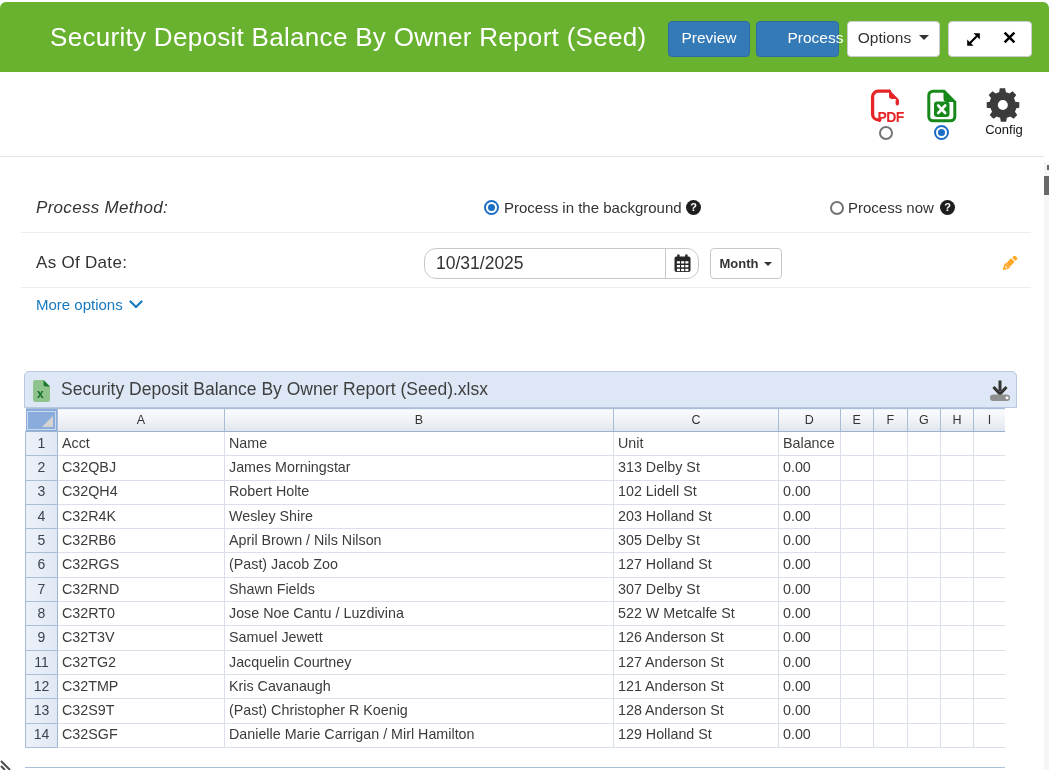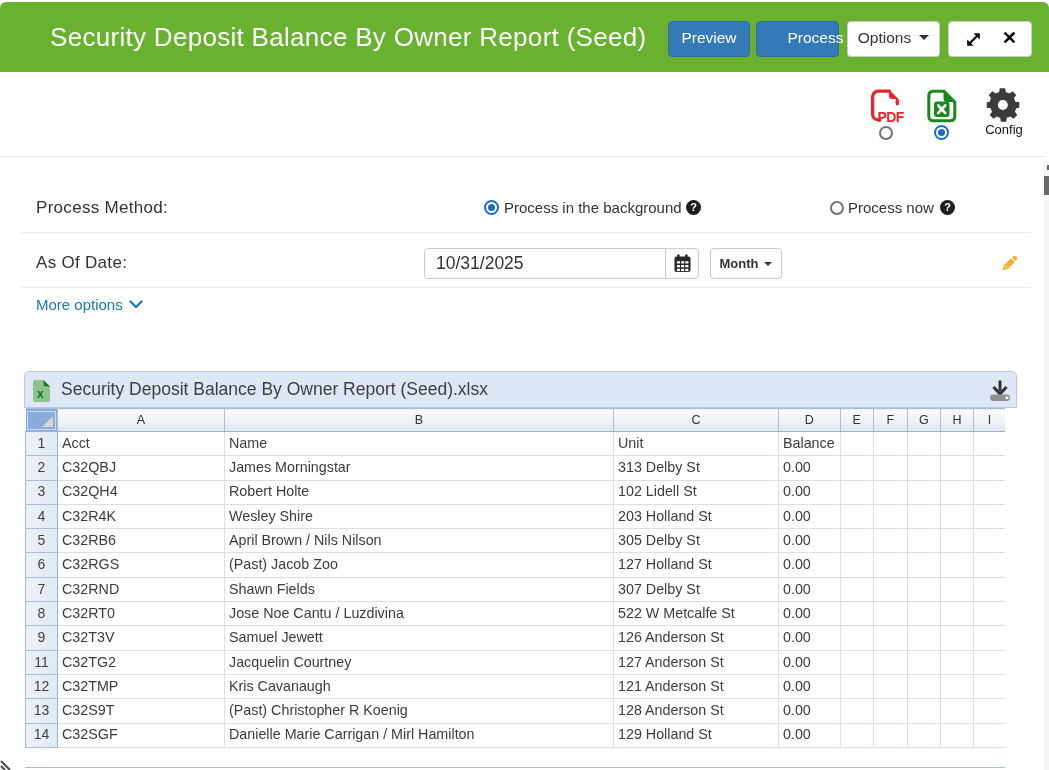--- a/index.html
+++ b/index.html
@@ -16,21 +16,21 @@
 #tb-border { left:0; top:156px; width:1044px; height:1px; background:#e4e4e4; }
 .radio { position:absolute; border-radius:50%; background:#fff; }
 .radio.off { border:2px solid #747474; }
 .radio.on  { border:2px solid #1b6ec8; }
 .radio.on::after { content:""; position:absolute; left:50%; top:50%; width:7px; height:7px; margin:-3.5px 0 0 -3.5px; border-radius:50%; background:#1b6ec8; }
 #cfg-label { left:981px; top:122px; width:46px; text-align:center; font-size:13px; color:#111; }
 
 .lbl { position:absolute; font-size:17px; color:#333; white-space:nowrap; letter-spacing:0.3px; }
 .qmark { position:absolute; width:15px; height:15px; border-radius:50%; background:#1e1e1e; color:#fff; font-size:11px; font-weight:bold; text-align:center; line-height:15px; }
 .hr { position:absolute; left:21px; width:1010px; height:1px; background:#ececec; }
-#dateinput { left:424px; top:248px; width:275px; height:31px; background:#fff; border:1px solid #c9c9c9; border-radius:4px; }
+#dateinput { left:424px; top:248px; width:275px; height:31px; background:#fff; border:1px solid #c9c9c9; border-radius:12px; }
 #dateinput .sep { position:absolute; left:240px; top:0; width:1px; height:29px; background:#c9c9c9; }
 #dateinput .val { position:absolute; left:11px; top:0; height:29px; line-height:29px; font-size:17.5px; color:#333; }
 #monthbtn { left:710px; top:248px; width:72px; height:31px; background:#fff; border:1px solid #c9c9c9; border-radius:4px; display:flex; align-items:center; justify-content:center; font-size:13px; font-weight:700; color:#333; }
 #monthbtn .caret { border-top-color:#333; border-left-width:4px; border-right-width:4px; border-top-width:4px; margin-left:6px; }
 #moreopt { left:36px; top:296px; font-size:15px; color:#1878be; display:flex; align-items:center; }
 
 #panel-hd { left:24px; top:371px; width:993px; height:37px; background:#dde7f5; border:1px solid #b9c8df; border-radius:5px 5px 0 0; }
 #panel-hd .t { position:absolute; left:36px; top:0; height:47px; line-height:35px; font-size:17.5px; color:#3f3f3f; white-space:nowrap; }
 
 #grid { left:25px; top:408px; width:980px; height:360px; overflow:hidden; background:#fff; }
@@ -82,21 +82,21 @@
   <rect x="8" y="12.5" width="15.5" height="15.5" rx="3" fill="#17891a"></rect>
   <path d="M12.2,16.5 l7,7.5 M19.2,16.5 l-7,7.5" stroke="#fff" stroke-width="2.6" stroke-linecap="round"></path>
 </svg>
 <div class="radio on abs" style="left:934px; top:125px; width:15px; height:15px;"></div>
 <svg class="abs" style="left:986px; top:87px;" width="35" height="36" viewBox="0 0 100 100">
   <path fill="#3b3b3b" d="M97,58 V42 l-12,-2 c-1,-4 -2,-7 -4,-10 l7,-10 -11,-11 -10,7 c-3,-2 -6,-3 -10,-4 L55,0 H39 l-2,12 c-4,1 -7,2 -10,4 l-10,-7 -11,11 7,10 c-2,3 -3,6 -4,10 L0,42 v16 l12,2 c1,4 2,7 4,10 l-7,10 11,11 10,-7 c3,2 6,3 10,4 l2,12 h16 l2,-12 c4,-1 7,-2 10,-4 l10,7 11,-11 -7,-10 c2,-3 3,-6 4,-10 Z M48,65 a15,15 0 1 1 0,-30 a15,15 0 0 1 0,30 Z" transform="translate(2,2) scale(0.96)"></path>
 </svg>
 <div class="abs" id="cfg-label">Config</div>
 <div class="abs" id="tb-border"></div>
 
-<div class="lbl" style="left:36px; top:198px;">Process Method:</div>
+<div class="lbl" style="left:36px; top:198px;font-style:italic;">Process Method:</div>
 <div class="radio on abs" style="left:484px; top:200px; width:15px; height:15px;"></div>
 <div class="lbl" style="left:504px; top:198.5px; font-size:15px; letter-spacing:0;">Process in the background</div>
 <div class="qmark" style="left:686px; top:200px;">?</div>
 <div class="radio off abs" style="left:830px; top:200.5px; width:14px; height:14px;"></div>
 <div class="lbl" style="left:848px; top:198.5px; font-size:15px; letter-spacing:0;">Process now</div>
 <div class="qmark" style="left:940px; top:200px;">?</div>
 <div class="hr" style="top:232px;"></div>
 <div class="lbl" style="left:36px; top:253px;">As Of Date:</div>
 <div class="abs" id="dateinput">
   <div class="val">10/31/2025</div>

